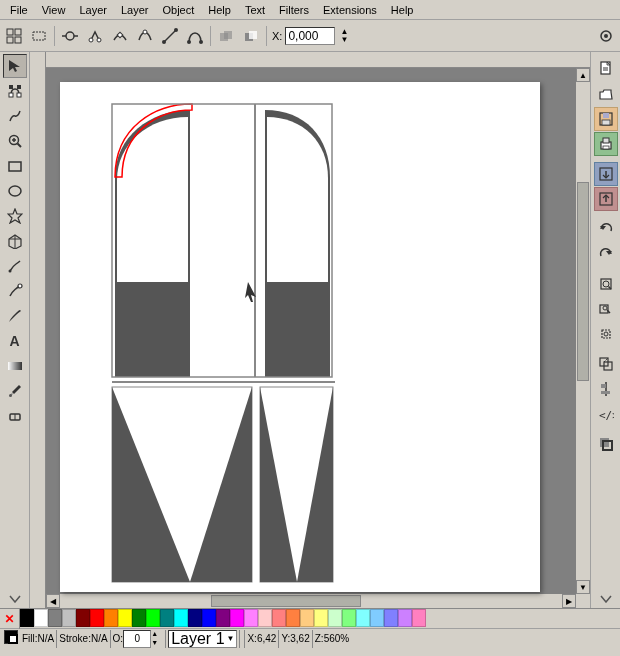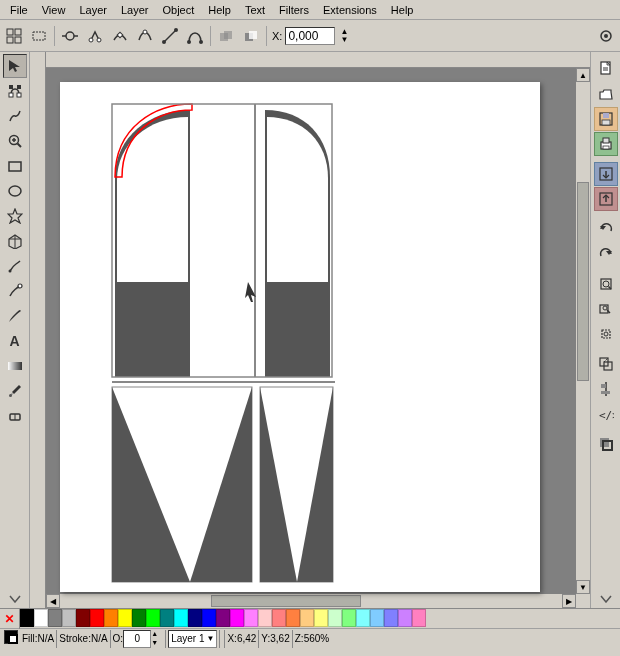--- a/index.html
+++ b/index.html
@@ -627,21 +627,21 @@
   <div class="status-sep"></div>
   <span class="status-label">O:</span>
   <input class="status-input" type="text" style="width: 28px;" value="0">
   <div style="display:flex;flex-direction:column;width:12px;cursor:pointer;">
     <div style="font-size:7px;line-height:1.2;">▲</div>
     <div style="font-size:7px;line-height:1.2;">▼</div>
   </div>
   <div class="status-sep"></div>
 
   <div style="display:flex;align-items:center;border:1px inset #888;background:white;height:18px;padding:0 2px;cursor:pointer;">
-    <span style="font-size:10px;">Layer 1</span>
+    <span style="font-size:16px;">Layer 1</span>
     <span style="font-size:8px;margin-left:2px;">▼</span>
   </div>
   <div class="status-sep"></div>
   <div class="status-sep"></div>
   <span class="status-label">X:</span>
   <span class="status-label">6,42</span>
   <div class="status-sep"></div>
   <span class="status-label">Y:</span>
   <span class="status-label">3,62</span>
   <div class="status-sep"></div>

